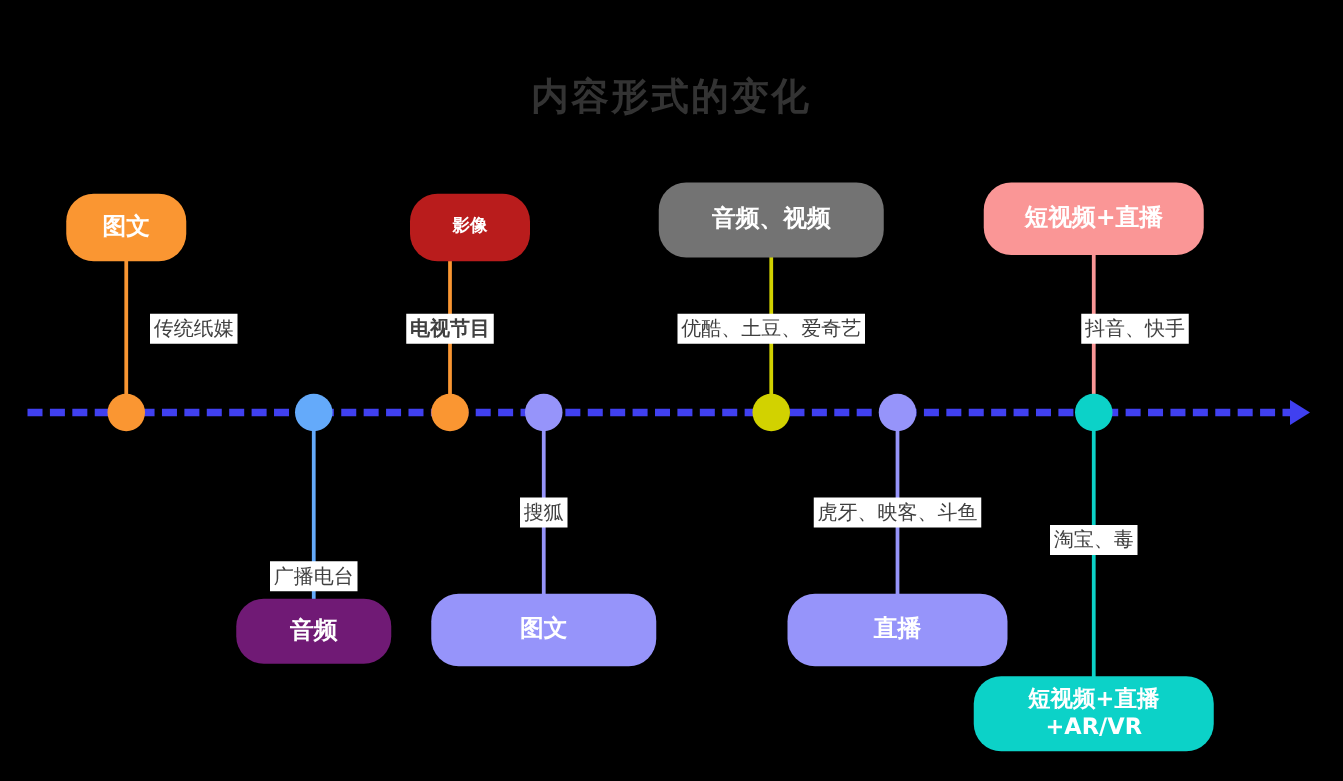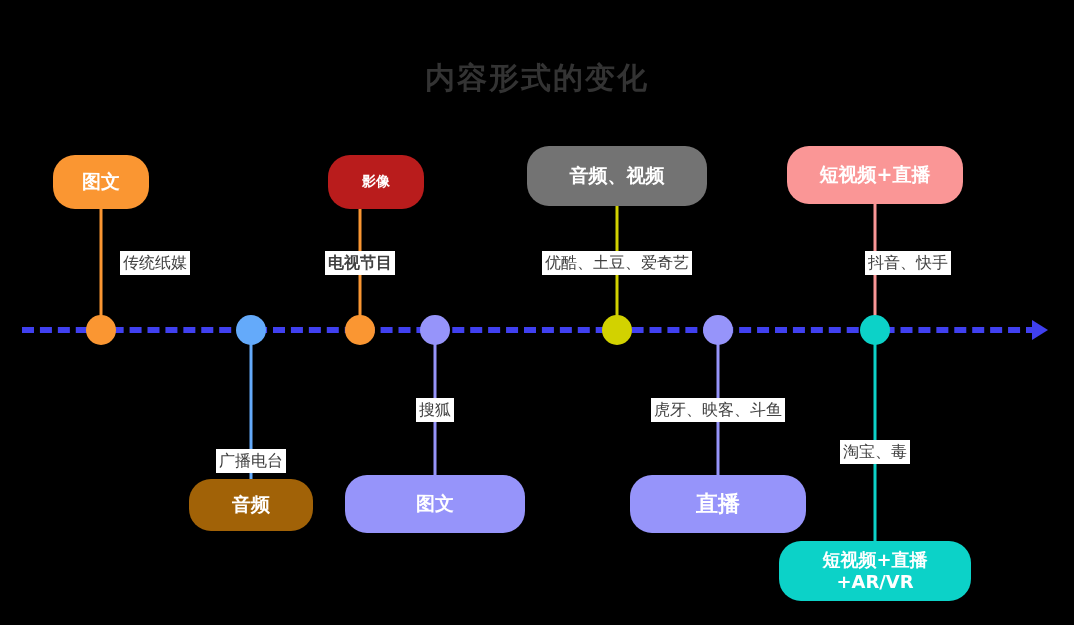--- a/index.html
+++ b/index.html
@@ -118,41 +118,41 @@
   <div class="axis"></div>
   <div class="axis-arrow"></div>
 
   <div id="nodes-layer">
       <div class="stem" style="left: 101px; top: 207px; height: 118px; background: rgb(250, 150, 50);"></div>
       <div class="node" style="left: 101px; top: 330px; background: rgb(250, 150, 50);"></div>
       <div class="pill" style="left: 101px; top: 155px; width: 96px; height: 54px; background: rgb(250, 150, 50); font-size: 19px;">图文</div>
       <div class="caption" style="left: 113px; top: 251px; margin-left: 42px;">传统纸媒</div>
       <div class="stem" style="left: 251px; top: 336px; height: 146px; background: rgb(100, 170, 250);"></div>
       <div class="node" style="left: 251px; top: 330px; background: rgb(100, 170, 250);"></div>
-      <div class="pill" style="left: 251px; top: 479px; width: 124px; height: 52px; background: #a16207; font-size: 19px;">音频</div>
+      <div class="pill" style="left: 251px; top: 479px; width: 124px; height: 52px; background: #701a75; font-size: 19px;">音频</div>
       <div class="caption" style="left: 251px; top: 402px; margin-top: 47px;">广播电台</div>
       <div class="stem" style="left: 360px; top: 207px; height: 118px; background: rgb(250, 150, 50);"></div>
       <div class="node" style="left: 360px; top: 330px; background: rgb(250, 150, 50);"></div>
       <div class="pill" style="left: 376px; top: 155px; width: 96px; height: 54px; background: #b91c1c; font-size: 14px;">影像</div>
       <div class="caption" style="left: 360px; top: 251px; font-weight: bold;">电视节目</div>
       <div class="stem" style="left: 435px; top: 336px; height: 142px; background: rgb(150, 148, 250);"></div>
       <div class="node" style="left: 435px; top: 330px; background: rgb(150, 148, 250);"></div>
       <div class="pill" style="left: 435px; top: 475px; width: 180px; height: 58px; background: rgb(150, 148, 250); font-size: 19px;">图文</div>
       <div class="caption" style="left: 435px; top: 398px;">搜狐</div>
       <div class="stem" style="left: 617px; top: 205px; height: 120px; background: rgb(210, 210, 0);"></div>
       <div class="node" style="left: 617px; top: 330px; background: rgb(210, 210, 0);"></div>
       <div class="pill" style="left: 617px; top: 146px; width: 180px; height: 60px; background: #737373; font-size: 19px;">音频、视频</div>
       <div class="caption" style="left: 617px; top: 251px;">优酷、土豆、爱奇艺</div>
       <div class="stem" style="left: 718px; top: 336px; height: 142px; background: rgb(150, 148, 250);"></div>
       <div class="node" style="left: 718px; top: 330px; background: rgb(150, 148, 250);"></div>
-      <div class="pill" style="left: 718px; top: 475px; width: 176px; height: 58px; background: rgb(150, 148, 250); font-size: 22px;">直播</div>
+      <div class="pill" style="left: 718px; top: 475px; width: 176px; height: 58px; background: rgb(150, 148, 250); font-size: 19px;">直播</div>
       <div class="caption" style="left: 718px; top: 398px;">虎牙、映客、斗鱼</div>
       <div class="stem" style="left: 875px; top: 203px; height: 122px; background: rgb(250, 150, 150);"></div>
       <div class="node" style="left: 875px; top: 330px; background: rgb(12, 210, 200);"></div>
       <div class="pill" style="left: 875px; top: 146px; width: 176px; height: 58px; background: rgb(250, 150, 150); font-size: 19px;">短视频+直播</div>
       <div class="caption" style="left: 875px; top: 251px; margin-left: 33px;">抖音、快手</div>
       <div class="stem" style="left: 875px; top: 336px; height: 208px; background: rgb(12, 210, 200);"></div>
       <div class="pill" style="left: 875px; top: 541px; width: 192px; height: 60px; background: rgb(12, 210, 200); font-size: 18px;">短视频+直播
 +AR/VR</div>
-      <div class="caption" style="left: 875px; top: 440px; text-align: center;">淘宝、毒</div>
+      <div class="caption" style="left: 875px; top: 420px; text-align: center;">淘宝、毒</div>
     </div>
 
 </div>
 
 </body></html>

